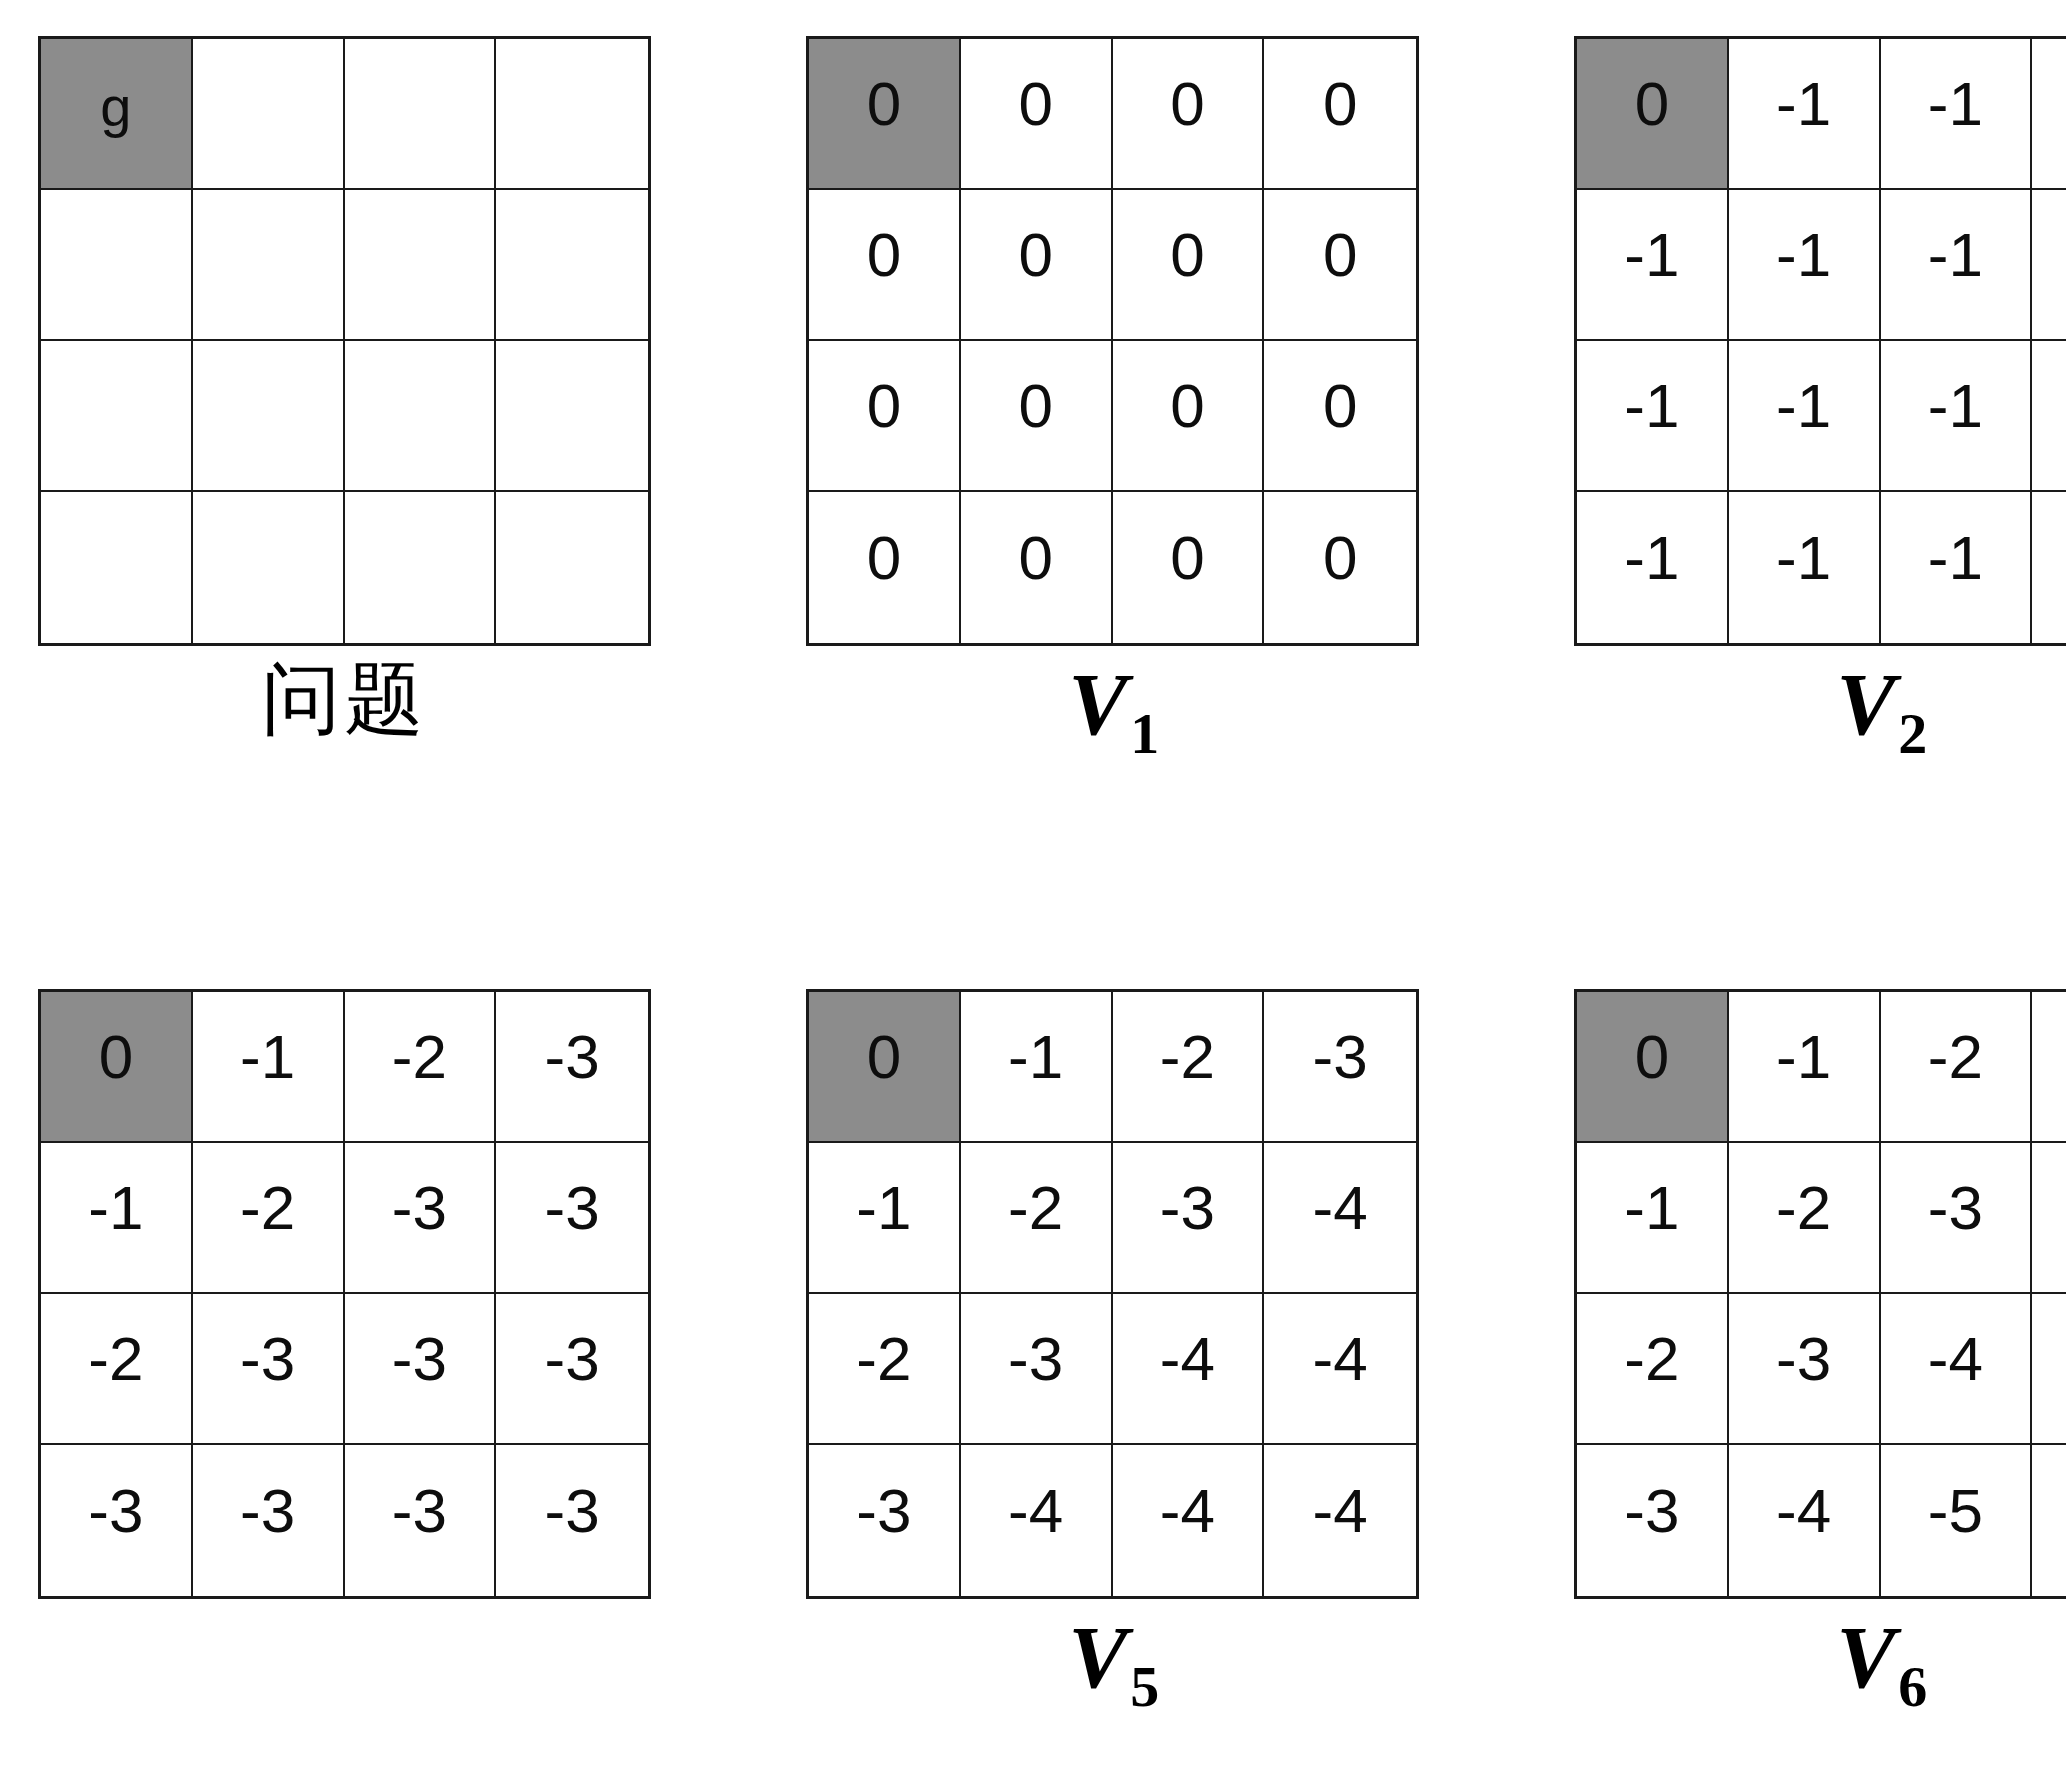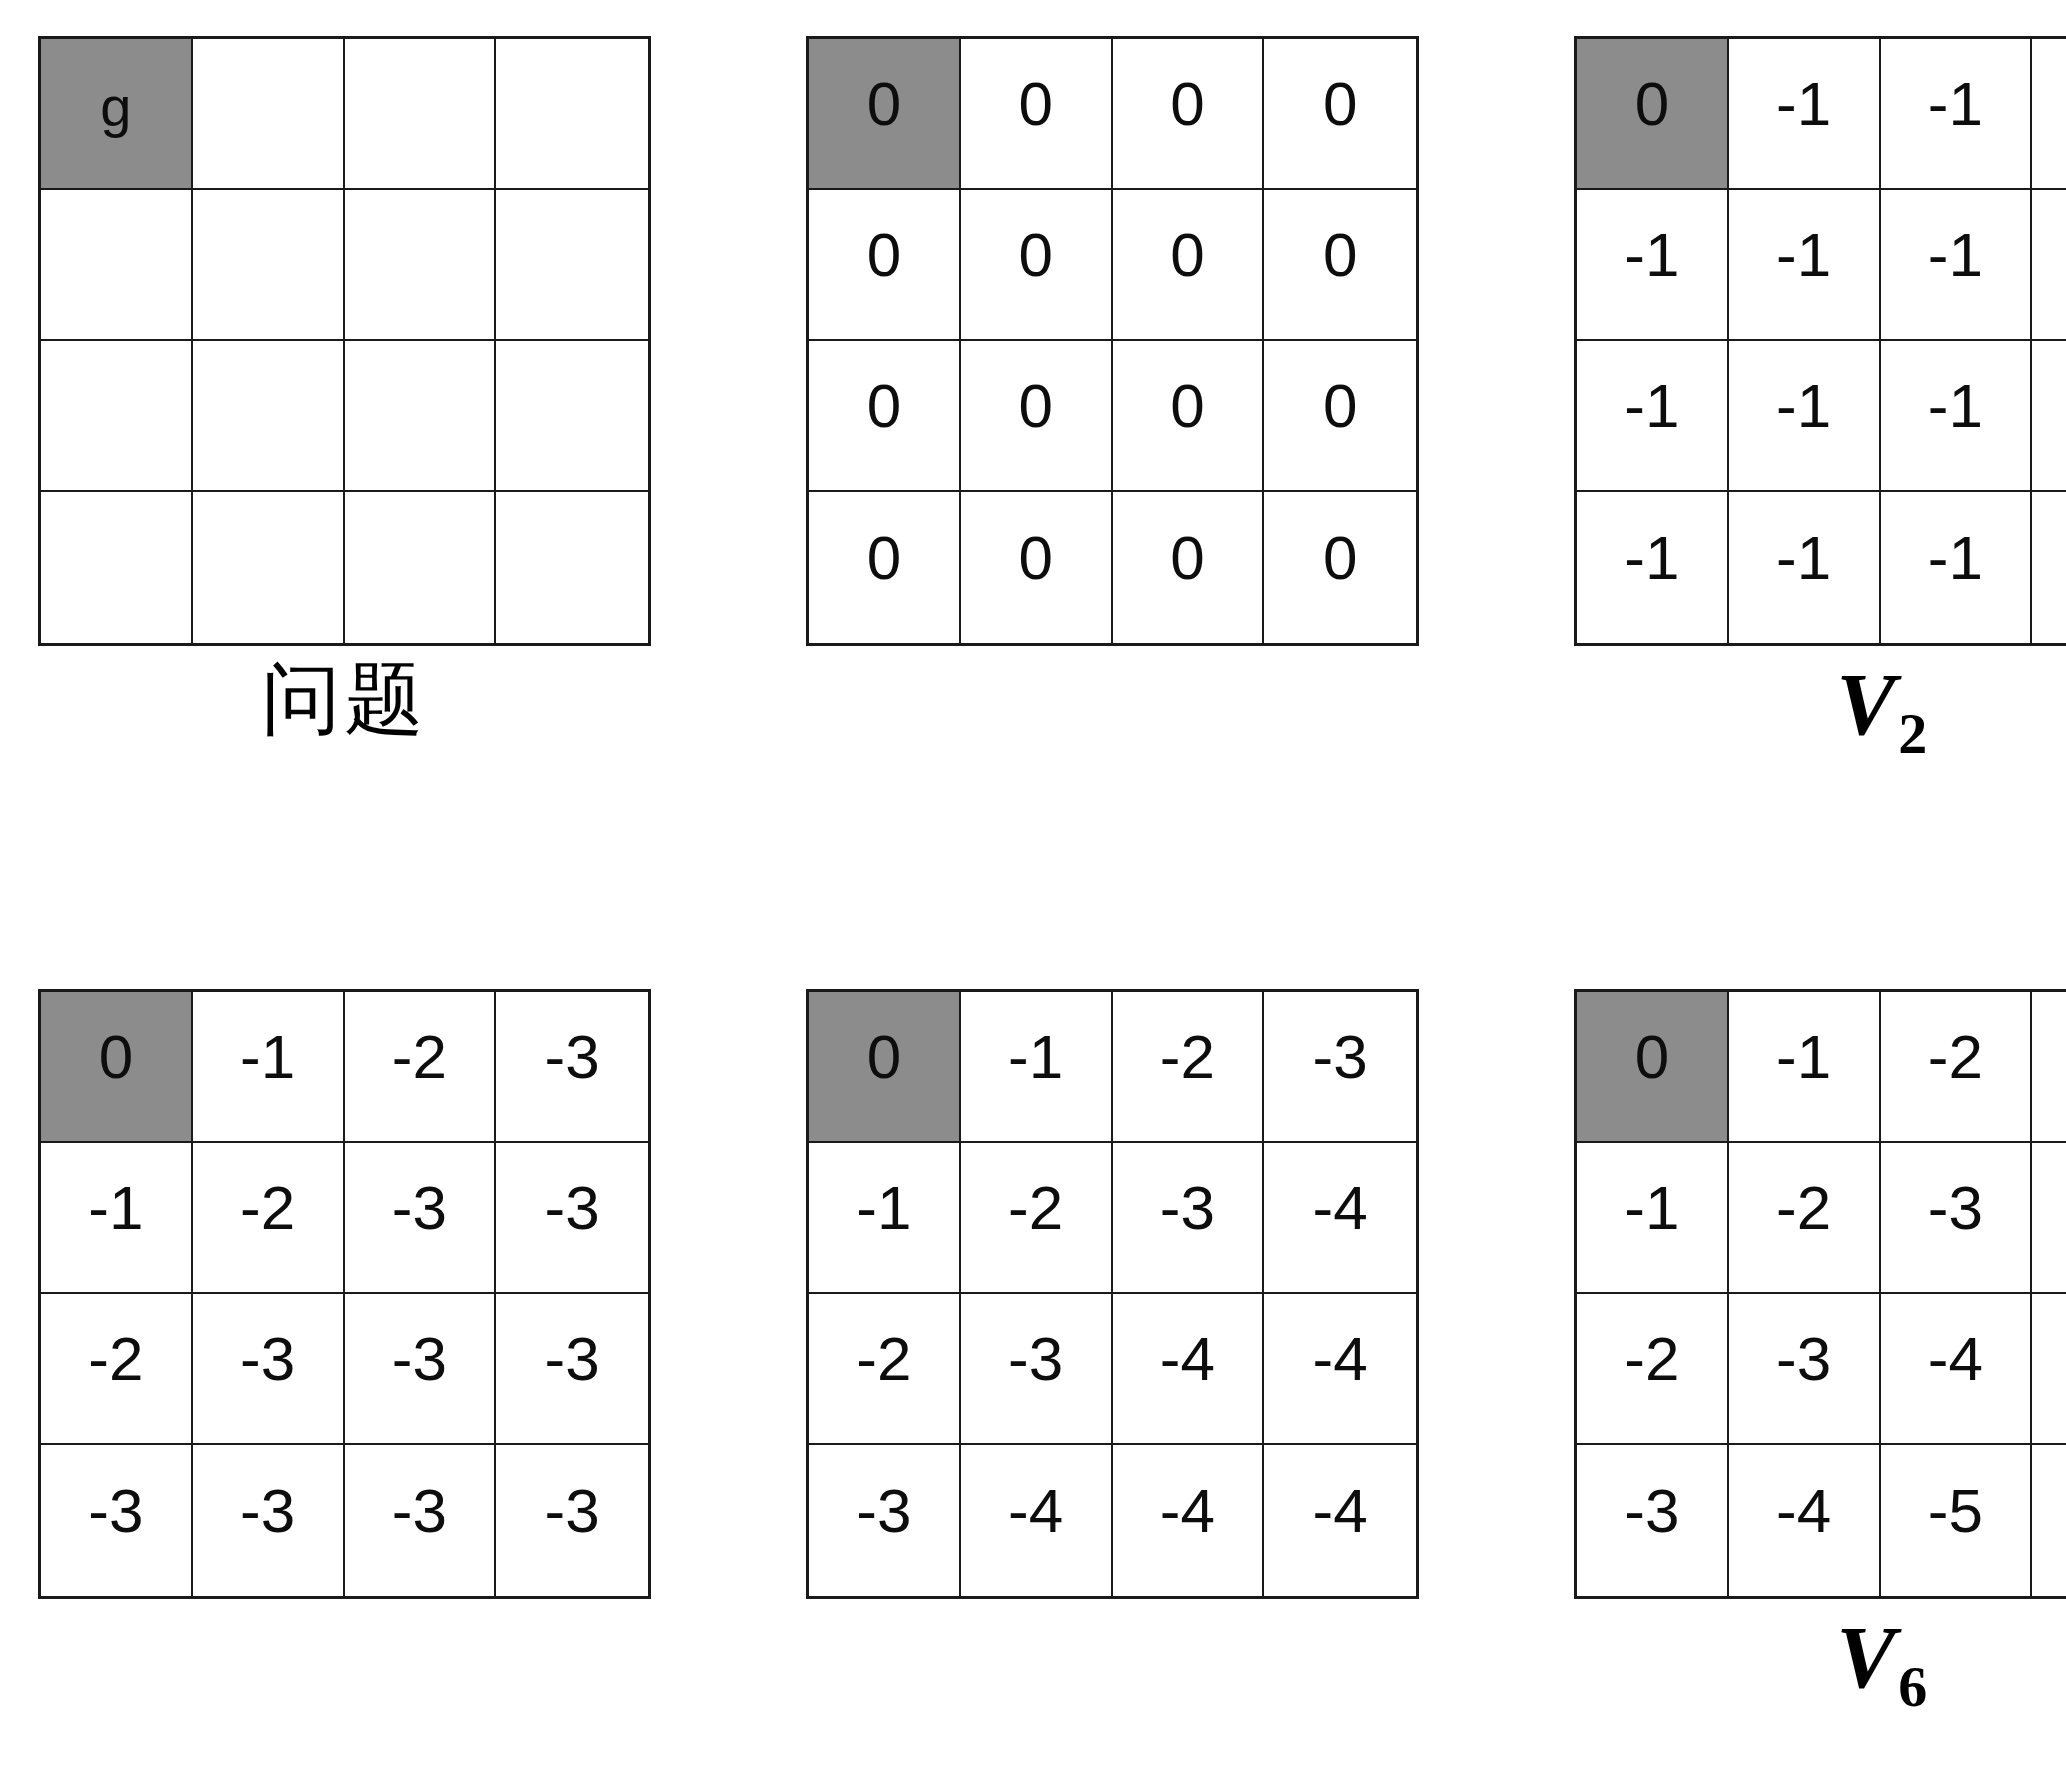--- a/index.html
+++ b/index.html
@@ -148,20 +148,21 @@
         <div class="cell col4">0</div>
         <div class="cell">0</div>
         <div class="cell">0</div>
         <div class="cell">0</div>
         <div class="cell col4">0</div>
         <div class="cell row4">0</div>
         <div class="cell row4">0</div>
         <div class="cell row4">0</div>
         <div class="cell col4 row4">0</div>
       </div>
+      <div class="caption"><span class="v">V</span><span class="sub">1</span></div>
     </div>
     <div class="panel r1 c3">
       <div class="grid">
         <div class="cell start">0</div>
         <div class="cell">-1</div>
         <div class="cell">-1</div>
         <div class="cell col4">-1</div>
         <div class="cell">-1</div>
         <div class="cell">-1</div>
         <div class="cell">-1</div>
@@ -209,20 +210,21 @@
         <div class="cell col4">-4</div>
         <div class="cell">-2</div>
         <div class="cell">-3</div>
         <div class="cell">-4</div>
         <div class="cell col4">-4</div>
         <div class="cell row4">-3</div>
         <div class="cell row4">-4</div>
         <div class="cell row4">-4</div>
         <div class="cell col4 row4">-4</div>
       </div>
+      <div class="caption"><span class="v">V</span><span class="sub">5</span></div>
     </div>
     <div class="panel r2 c3">
       <div class="grid">
         <div class="cell start">0</div>
         <div class="cell">-1</div>
         <div class="cell">-2</div>
         <div class="cell col4">-3</div>
         <div class="cell">-1</div>
         <div class="cell">-2</div>
         <div class="cell">-3</div>

